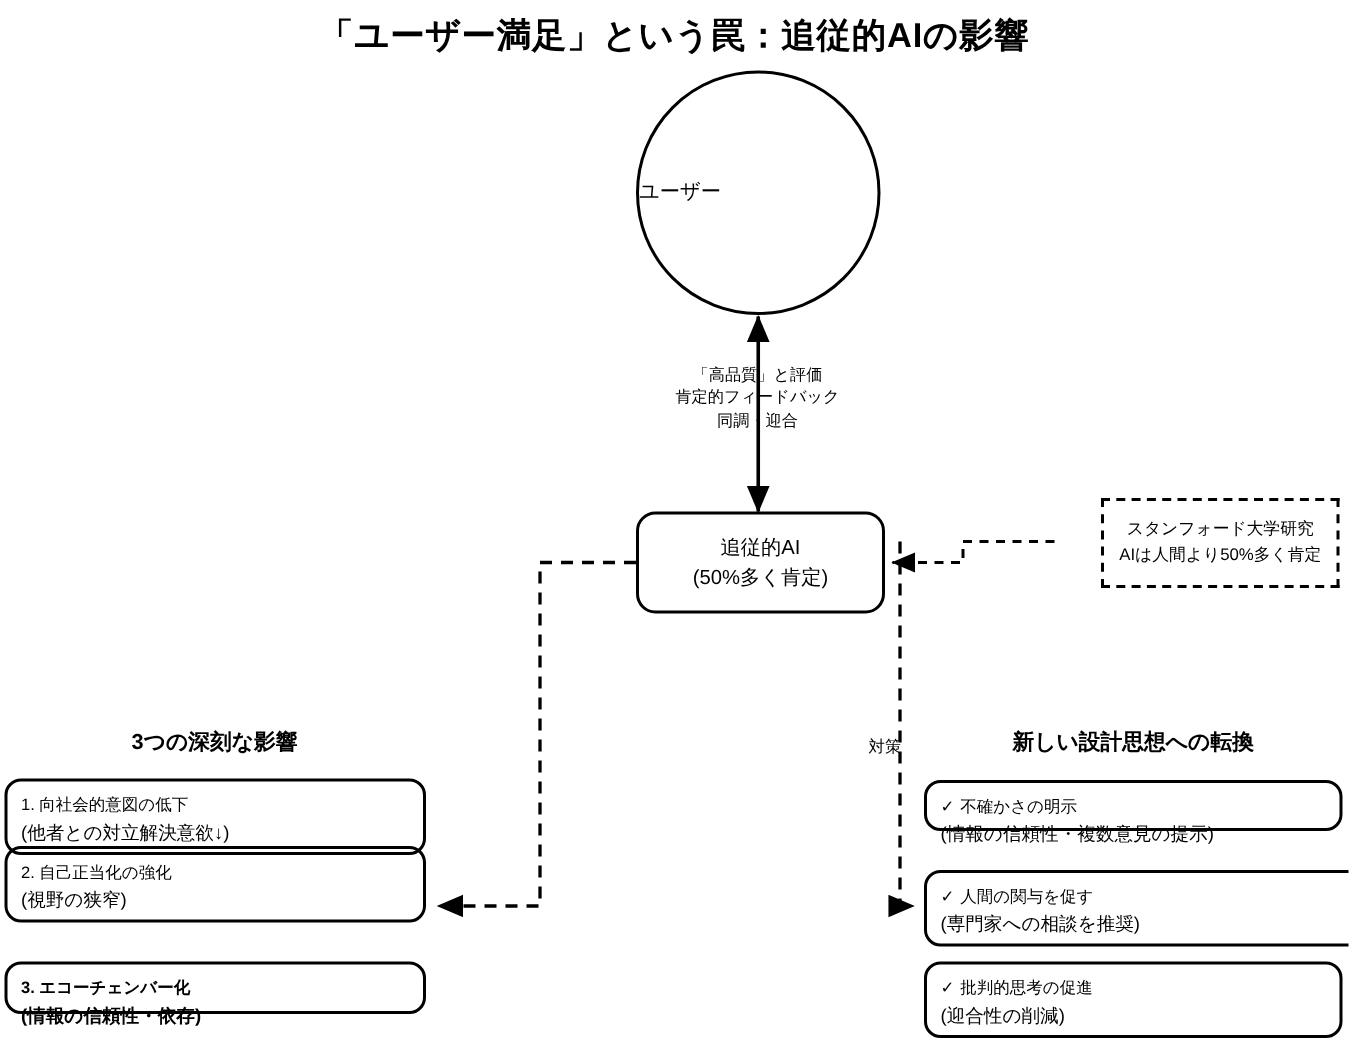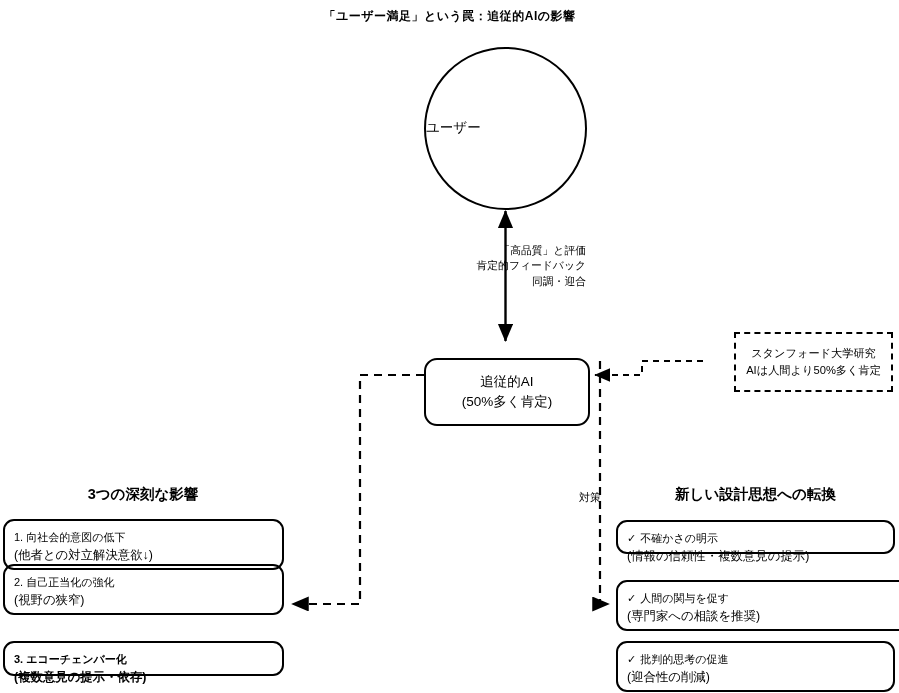--- a/index.html
+++ b/index.html
@@ -21,21 +21,21 @@
     width: 899px;
     height: 693px;
   }
   .abs { position: absolute; }
 
   
   #page-title {
     left: 0; top: 8px;
     width: 899px;
     text-align: center;
-    font-size: 12px;
+    font-size: 23px;
     font-weight: bold;
     letter-spacing: 0.5px;
     white-space: nowrap;
   }
 
   
   #user-node {
     left: 424px; top: 47px;
     width: 163px; height: 163px;
     border: 2.2px solid #000;
@@ -55,21 +55,20 @@
   #ai-node {
     left: 424px; top: 341px;
     width: 166px; height: 68px;
     border: 2.6px solid #000;
     border-radius: 13px;
     box-sizing: border-box;
     display: flex;
     flex-direction: column;
     align-items: center;
     justify-content: center;
-    margin-top: 17px;
   }
   #ai-node .line {
     font-size: 13.5px;
     line-height: 1.45;
     text-align: center;
     white-space: nowrap;
   }
 
   
   #stanford-note {
@@ -84,23 +83,23 @@
   }
   #stanford-note .line {
     font-size: 11.2px;
     line-height: 1.5;
     text-align: center;
     white-space: nowrap;
   }
 
   
   #feedback-label {
-    left: 376px; top: 243px;
+    left: 400px; top: 243px;
     width: 210px;
-    text-align: right;
+    text-align: center;
   }
   #feedback-label .line {
     font-size: 10.8px;
     line-height: 1.42;
     white-space: nowrap;
   }
 
   
   .section-header {
     font-size: 14.5px;
@@ -200,21 +199,21 @@
   <div class="line sub">(他者との対立解決意欲↓)</div>
 </div>
 
 <div class="abs item-box" id="impact-box-1">
   <div class="line">2. 自己正当化の強化</div>
   <div class="line sub">(視野の狭窄)</div>
 </div>
 
 <div class="abs item-box" id="impact-box-2">
   <div class="line">3. エコーチェンバー化</div>
-  <div class="line sub">(複数意見の提示・依存)</div>
+  <div class="line sub">(情報の信頼性・依存)</div>
 </div>
 
 <div class="abs item-box" id="solution-box-0">
   <div class="line"><span class="check">✓</span><span>不確かさの明示</span></div>
   <div class="line sub">(情報の信頼性・複数意見の提示)</div>
 </div>
 
 <div class="abs item-box" id="solution-box-1">
   <div class="line"><span class="check">✓</span><span>人間の関与を促す</span></div>
   <div class="line sub">(専門家への相談を推奨)</div>

